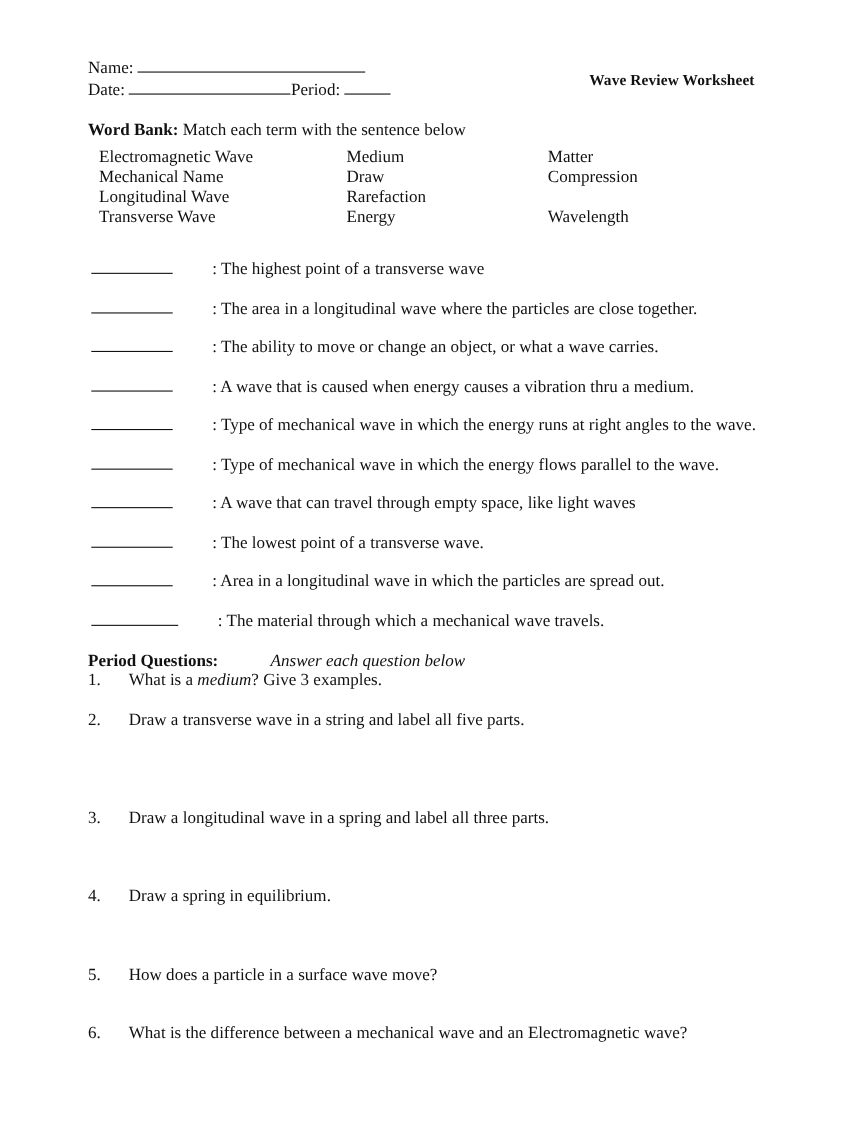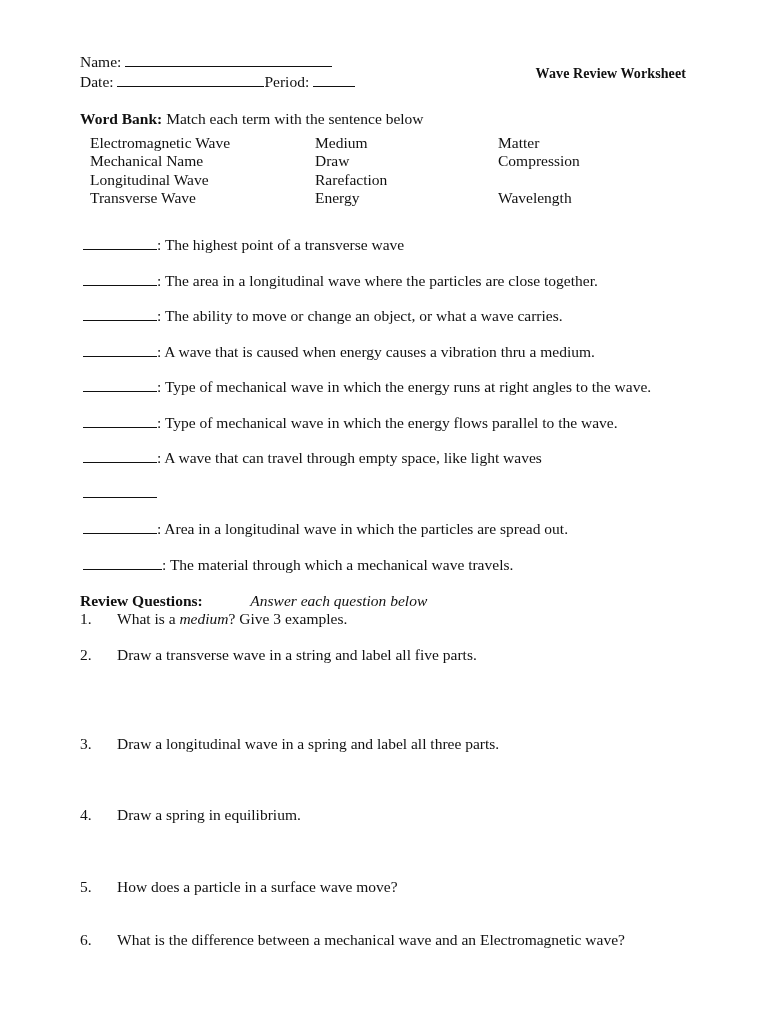--- a/index.html
+++ b/index.html
@@ -84,20 +84,21 @@
     left: 83px;
     top: 236px;
     width: 620px;
     font-size: 15.5px;
   }
   .blank-item {
     height: 35.5px;
     white-space: nowrap;
     display: flex;
     align-items: baseline;
+    gap: 36px;
   }
   .blank-line {
     display: inline-block;
     border-bottom: 1.2px solid #111111;
     height: 12px;
     width: 74px;
   }
   .blank-line.wide { width: 79px; }
   .blank-text { }
 
@@ -198,33 +199,34 @@
     <div class="blank-item">
       <span class="blank-line"></span>
       <span class="blank-text">: Type of mechanical wave in which the energy flows parallel to the wave.</span>
     </div>
     <div class="blank-item">
       <span class="blank-line"></span>
       <span class="blank-text">: A wave that can travel through empty space, like light waves</span>
     </div>
     <div class="blank-item">
       <span class="blank-line"></span>
+      <span class="blank-text">: The lowest point of a transverse wave.</span>
     </div>
     <div class="blank-item">
       <span class="blank-line"></span>
       <span class="blank-text">: Area in a longitudinal wave in which the particles are spread out.</span>
     </div>
     <div class="blank-item">
       <span class="blank-line wide"></span>
       <span class="blank-text">: The material through which a mechanical wave travels.</span>
     </div>
   </div>
 
   <div class="review-head">
-    <b>Review Questions:</b><i> Answer each question below</i>
+    <b>Period Questions:</b><i> Answer each question below</i>
   </div>
 
   <div class="questions">
     <div class="q-row" style="position:absolute; top:0px; left:0;">
       <span class="q-num">1.</span>
       <span class="q-text"><span>What is a </span><i>medium</i><span>?  Give 3 examples.</span></span>
     </div>
     <div class="q-row" style="position:absolute; top:36px; left:0;">
       <span class="q-num">2.</span>
       <span class="q-text"><span>Draw a transverse wave in a string and label all five parts.</span></span>

